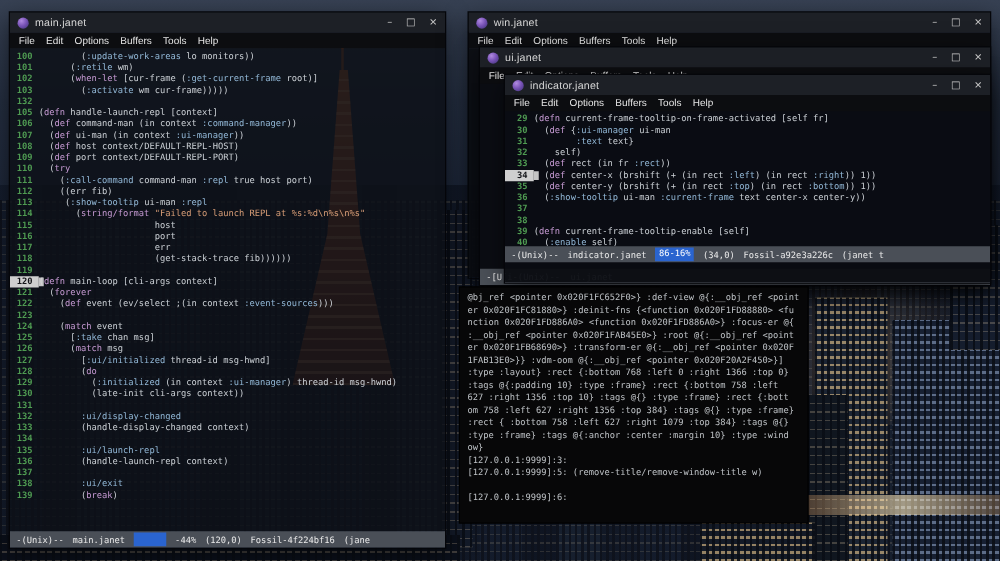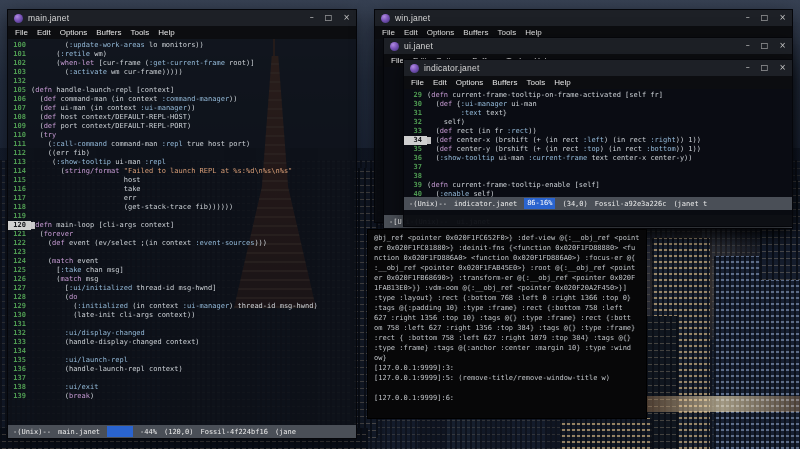--- a/index.html
+++ b/index.html
@@ -111,21 +111,21 @@
         <div class="cline"><span class="gut">106</span><span class="ctext">  (<span class="fn">def</span> command-man (in context <span class="kw">:command-manager</span>))</span></div>
         <div class="cline"><span class="gut">107</span><span class="ctext">  (<span class="fn">def</span> ui-man (in context <span class="kw">:ui-manager</span>))</span></div>
         <div class="cline"><span class="gut">108</span><span class="ctext">  (<span class="fn">def</span> host context/DEFAULT-REPL-HOST)</span></div>
         <div class="cline"><span class="gut">109</span><span class="ctext">  (<span class="fn">def</span> port context/DEFAULT-REPL-PORT)</span></div>
         <div class="cline"><span class="gut">110</span><span class="ctext">  (<span class="fn">try</span></span></div>
         <div class="cline"><span class="gut">111</span><span class="ctext">    (<span class="kw">:call-command</span> command-man <span class="kw">:repl</span> true host port)</span></div>
         <div class="cline"><span class="gut">112</span><span class="ctext">    ((err fib)</span></div>
         <div class="cline"><span class="gut">113</span><span class="ctext">     (<span class="kw">:show-tooltip</span> ui-man <span class="kw">:repl</span></span></div>
         <div class="cline"><span class="gut">114</span><span class="ctext">       (<span class="fn">string/format</span> <span class="str">"Failed to launch REPL at %s:%d\n%s\n%s"</span></span></div>
         <div class="cline"><span class="gut">115</span><span class="ctext">                      host</span></div>
-        <div class="cline"><span class="gut">116</span><span class="ctext">                      take</span></div>
+        <div class="cline"><span class="gut">116</span><span class="ctext">                      port</span></div>
         <div class="cline"><span class="gut">117</span><span class="ctext">                      err</span></div>
         <div class="cline"><span class="gut">118</span><span class="ctext">                      (get-stack-trace fib))))))</span></div>
         <div class="cline"><span class="gut">119</span><span class="ctext"></span></div>
         <div class="cline"><span class="gut cur">120</span><span class="ctext">(<span class="fn">defn</span> main-loop [cli-args context]</span><span class="blockcur"></span></div>
         <div class="cline"><span class="gut">121</span><span class="ctext">  (<span class="fn">forever</span></span></div>
         <div class="cline"><span class="gut">122</span><span class="ctext">    (<span class="fn">def</span> event (ev/select ;(in context <span class="kw">:event-sources</span>)))</span></div>
         <div class="cline"><span class="gut">123</span><span class="ctext"></span></div>
         <div class="cline"><span class="gut">124</span><span class="ctext">    (<span class="fn">match</span> event</span></div>
         <div class="cline"><span class="gut">125</span><span class="ctext">      [<span class="kw">:take</span> chan msg]</span></div>
         <div class="cline"><span class="gut">126</span><span class="ctext">      (<span class="fn">match</span> msg</span></div>

